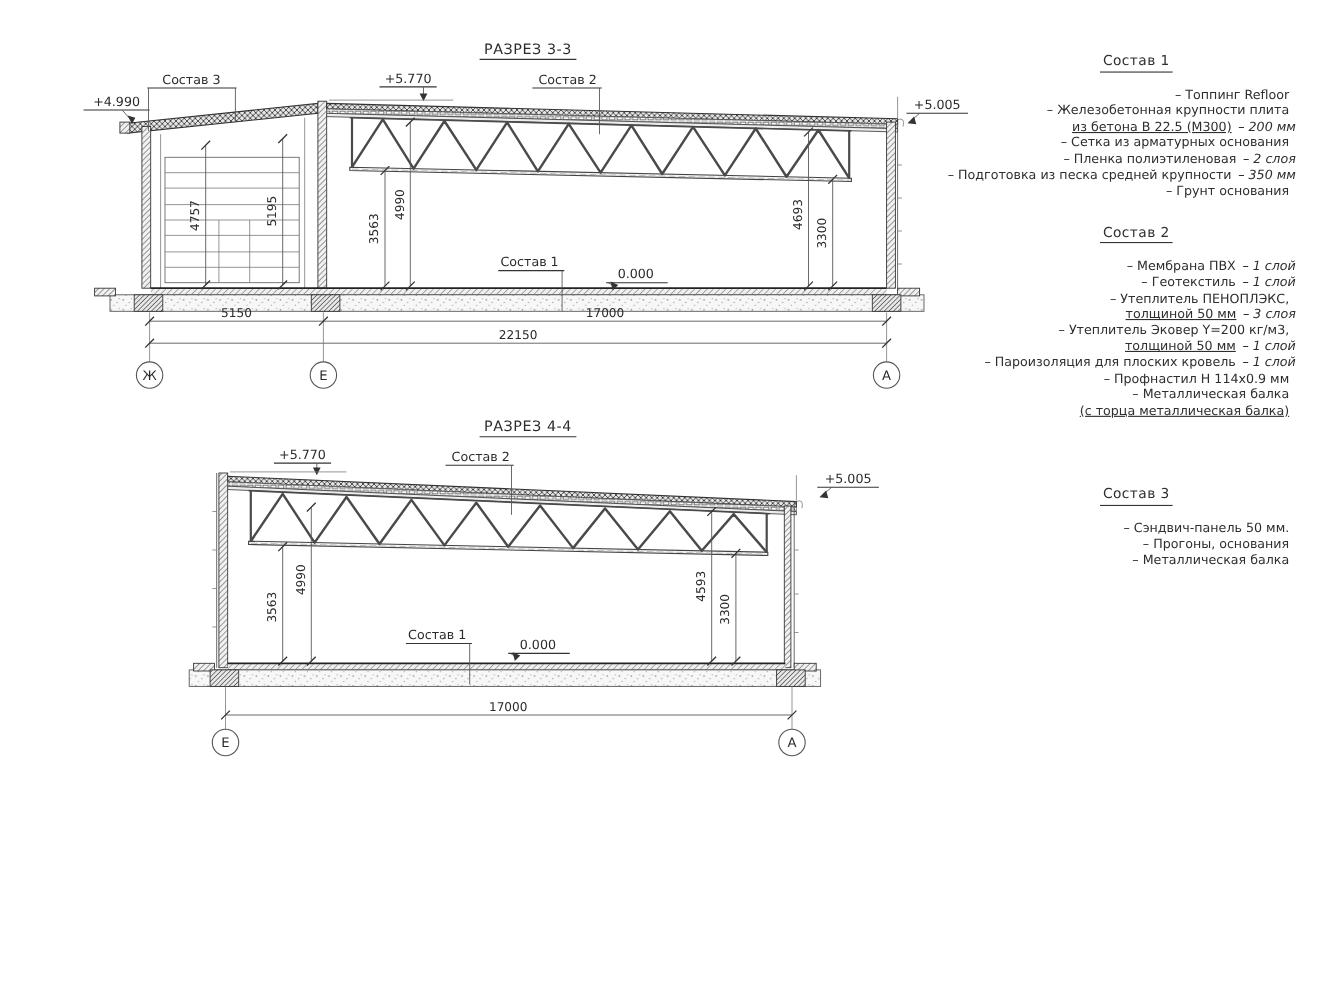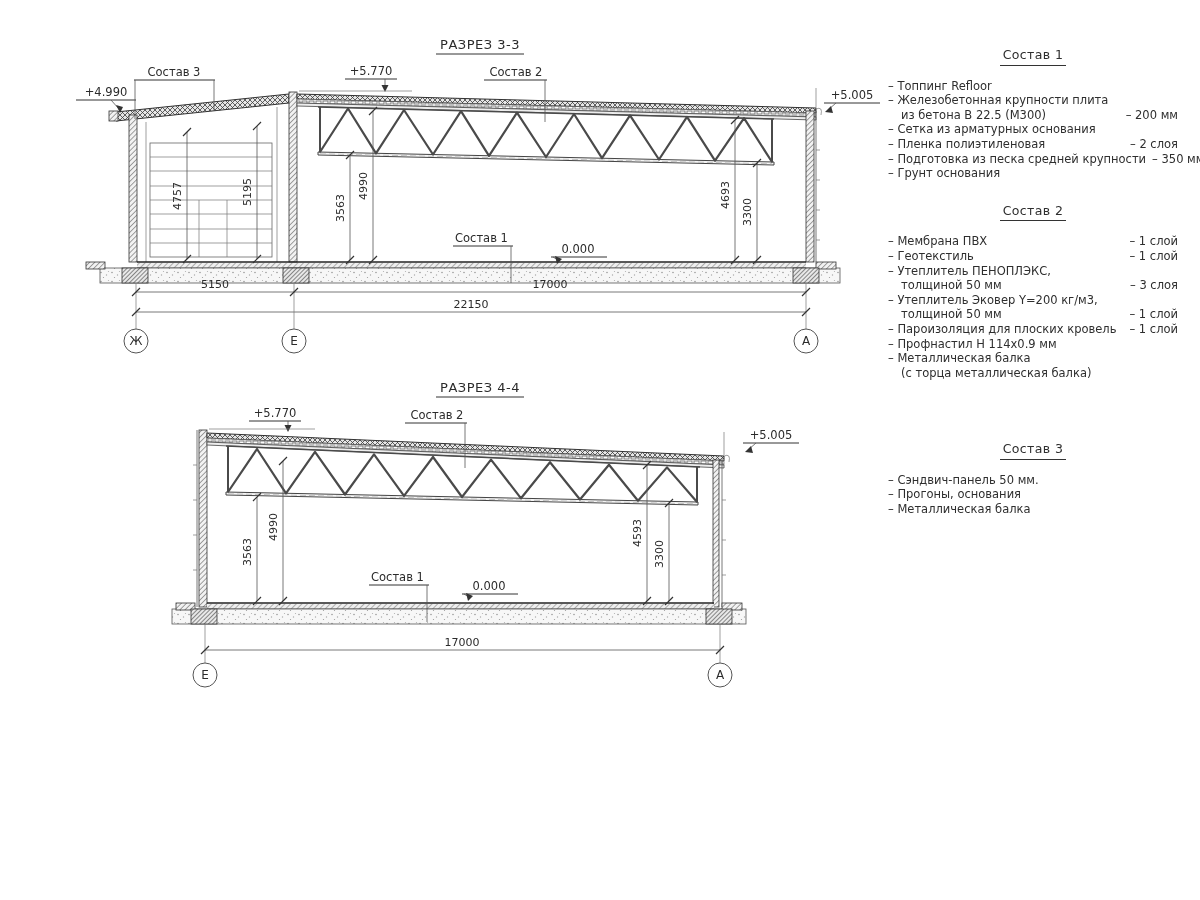--- a/index.html
+++ b/index.html
@@ -25,24 +25,24 @@
   
   #legend{
     position:absolute;left:888px;top:48px;width:290px;
     font-size:11.5px;line-height:14.6px;color:#2e2e2e;
   }
   .comp-title{
     display:block;width:fit-content;margin:0 auto 13px auto;
     font-size:12.5px;letter-spacing:.4px;
     border-bottom:1px solid #333;padding:0 3px 2px 3px;text-align:center;
   }
-  .lrow{display:flex;justify-content:space-between;}
+  .lrow{display:flex;justify-content:flex-end;}
   .lrow .lt{white-space:nowrap;}
-  .lrow .lv{white-space:nowrap;padding-left:6px;}
-  .lrow.cont .lt{padding-left:13px;}
+  .lrow .lv{white-space:nowrap;padding-left:6px;font-style:italic;}
+  .lrow.cont .lt{padding-left:13px;text-decoration:underline;}
   .comp{margin:0;}
   .comp.c2{margin-top:23px;}
   .comp.c3{margin-top:62px;}
 </style>
 </head>
 <body>
 
 <svg id="canvas" width="1200" height="900" viewBox="0 0 1200 900">
   <defs>
     <pattern id="wallHatch" width="3.6" height="3.6" patternUnits="userSpaceOnUse" patternTransform="rotate(45)">

